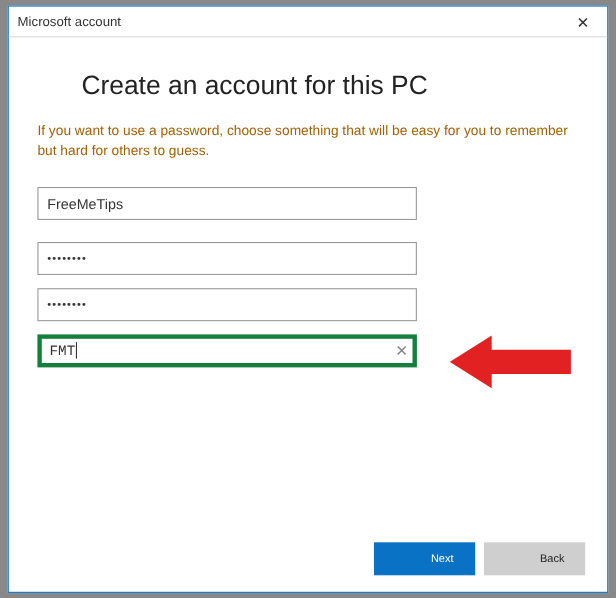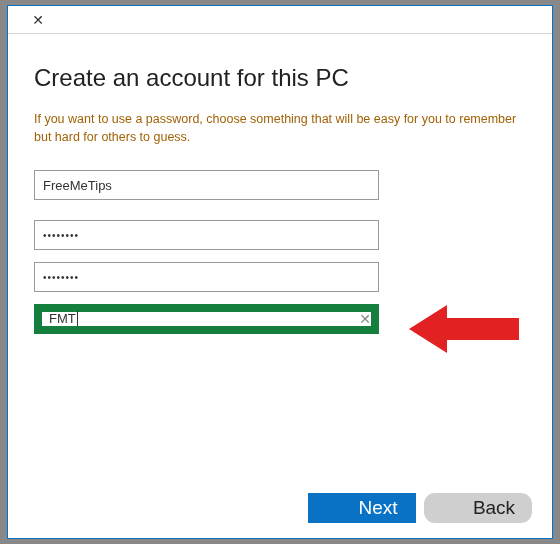--- a/index.html
+++ b/index.html
@@ -50,20 +50,21 @@
     .content {
       flex: 1;
       padding: 30px 26px 0 26px;
       position: relative;
     }
     .heading {
       font-size: 24px;
       font-weight: 400;
       color: #222;
       margin-bottom: 18px;
+      margin-left: 40px;
     }
     .description {
       font-size: 12.5px;
       color: #a16207;
       line-height: 1.45;
       margin-bottom: 24px;
     }
     .label {
       font-size: 12.5px;
       font-weight: 600;
@@ -79,24 +80,25 @@
       font-family: inherit;
       color: #333;
       background: #fff;
       display: block;
       margin-bottom: 12px;
     }
     .field-spacer-after {
       margin-bottom: 20px;
     }
     .field-active {
-      border: 8px solid #15803d;
+      border: 4px solid #15803d;
       padding: 0 7px;
       padding-right: 30px;
       position: relative;
+      font-family: Liberation Mono, monospace;
     }
     .field-wrap {
       position: relative;
       width: 345px;
     }
     .clear-x {
       position: absolute;
       right: 8px;
       top: 50%;
       transform: translateY(-50%);
@@ -122,58 +124,58 @@
     }
     .footer {
       height: 60px;
       display: flex;
       justify-content: flex-end;
       align-items: center;
       padding-right: 20px;
       gap: 8px;
     }
     .btn {
-      width: 108px;
+      width: 92px;
       height: 30px;
-      font-size: 19px;
+      font-size: 10px;
       font-family: inherit;
       border: none;
       cursor: pointer;
       display: flex;
       align-items: center;
       justify-content: center;
       padding-left: 32px;
     }
     .btn-primary {
       background: #0a72c4;
       color: #fff;
     }
     .btn-secondary {
       background: #cfcfcf;
       color: #222;
-      border-radius: 11px;
     }
     .arrow {
       position: absolute;
       left: 401px;
       top: 265px;
       pointer-events: none;
     }
     .fake-input {
       display: flex;
       align-items: center;
       text-align: center;
     }
   </style>
 </head>
 <body>
 
 <div class="window">
 
   <div class="titlebar">
+    <span class="titlebar-title">Microsoft account</span>
     <div class="titlebar-close">
       <span>✕</span>
     </div>
   </div>
 
   <div class="content">
 
     <h1 class="heading">Create an account for this PC</h1>
 
     <p class="description">If you want to use a password, choose something that will be easy for you to remember but hard for others to guess.</p>

